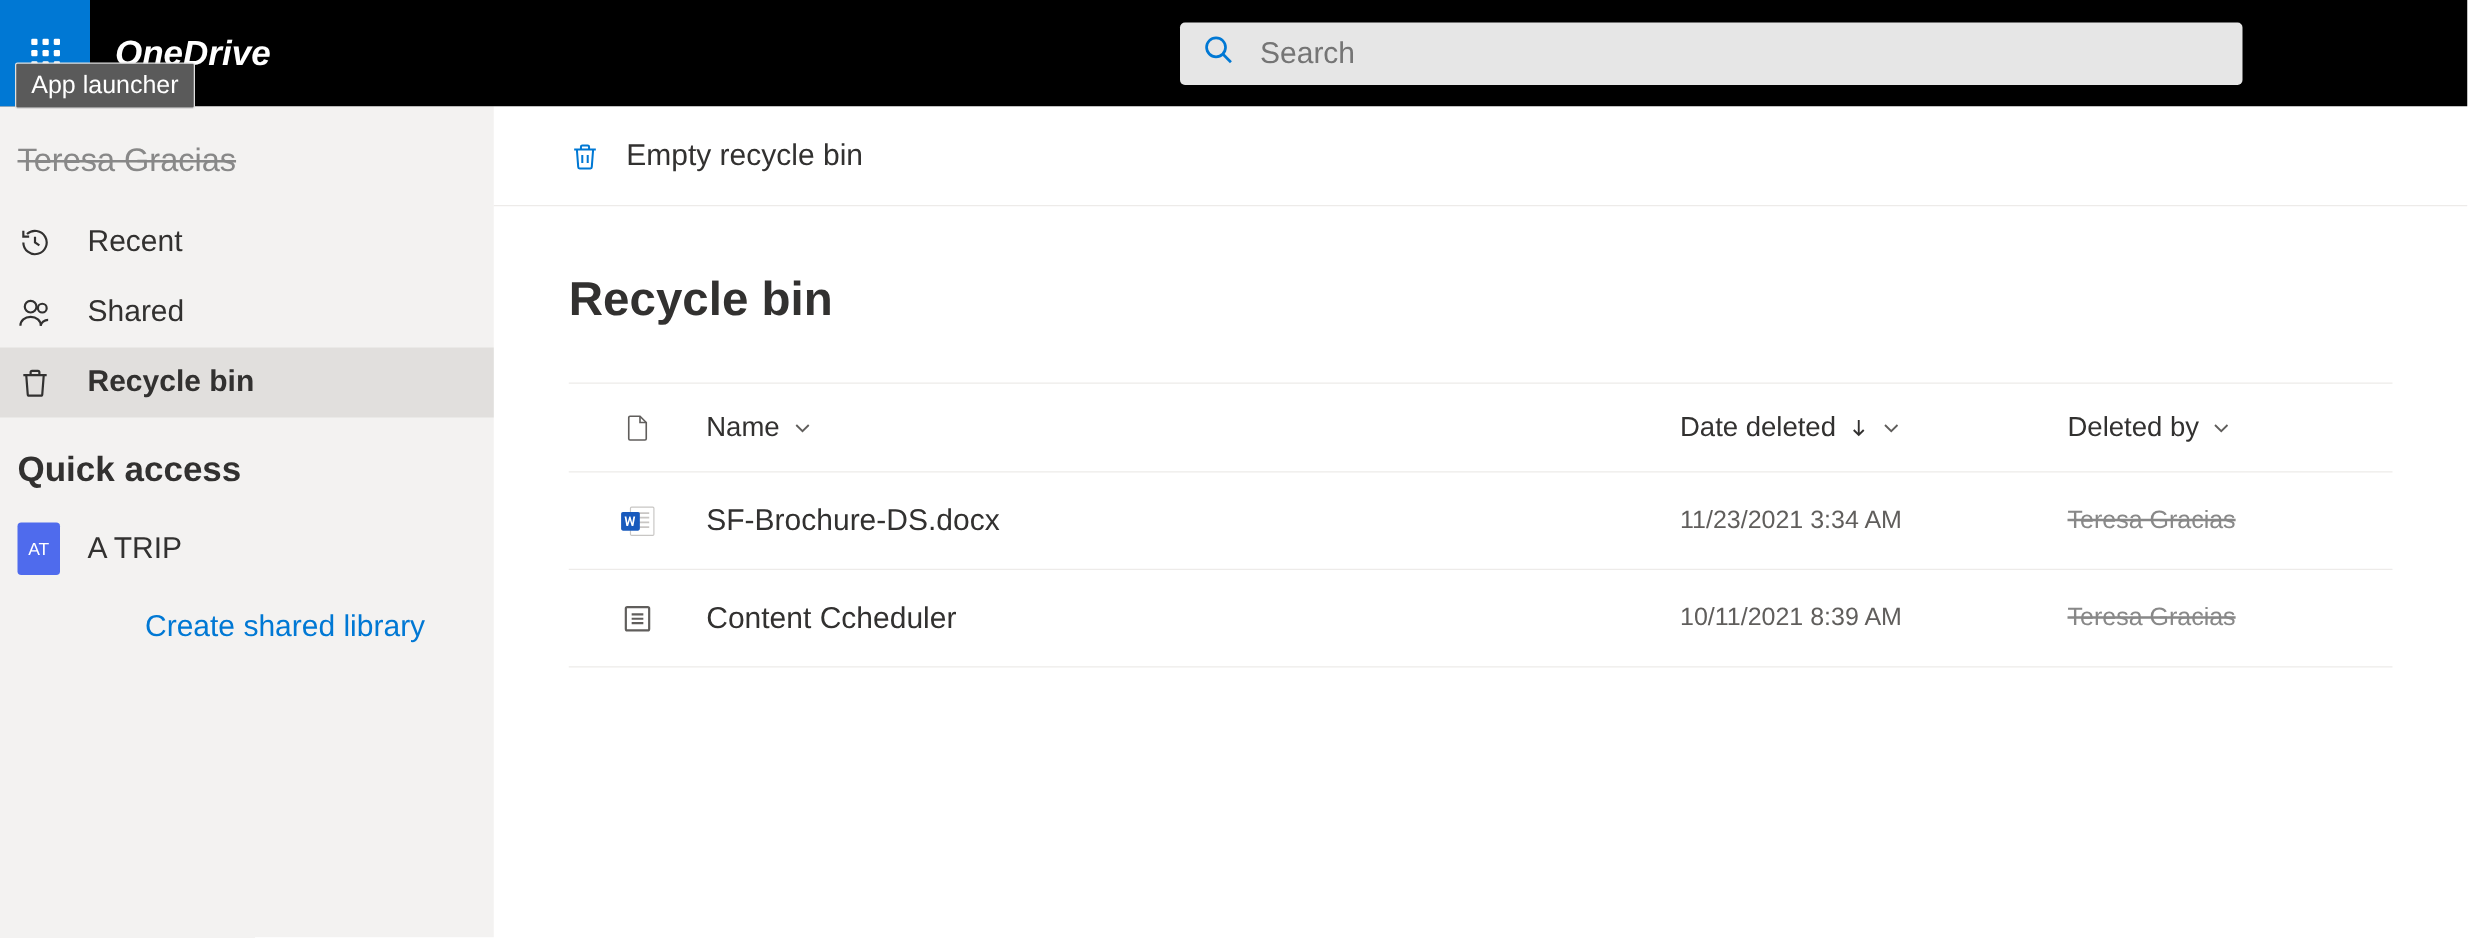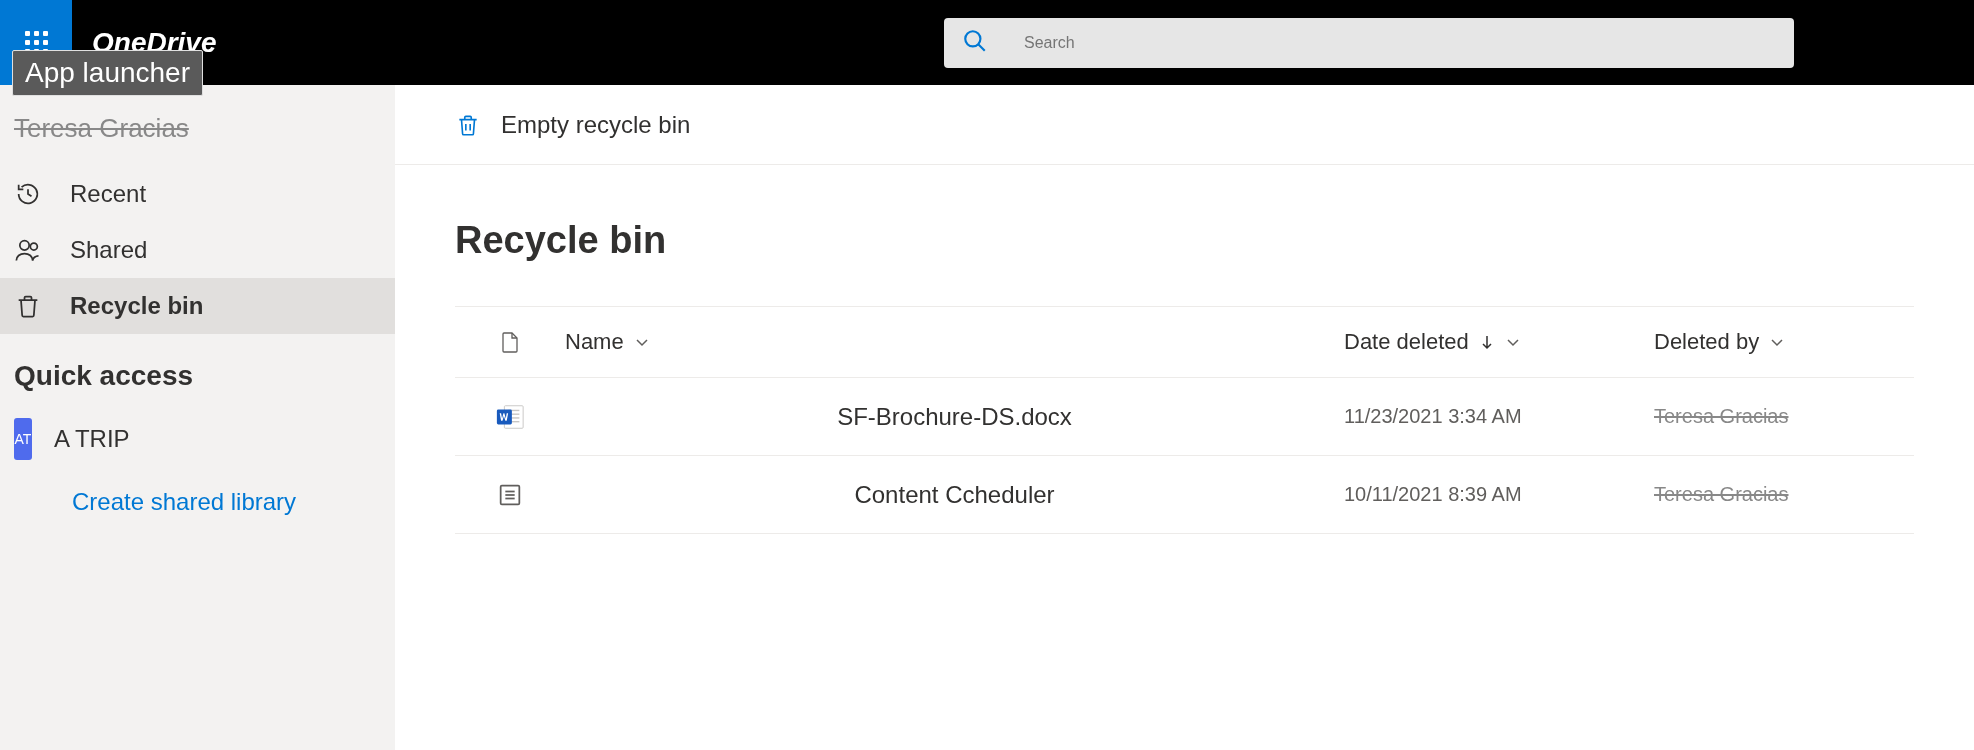--- a/index.html
+++ b/index.html
@@ -50,21 +50,21 @@
       margin-left: 20px;
       font-style: italic;
     }
     .tooltip {
       position: absolute;
       top: 50px;
       left: 12px;
       background: #5a5a5a;
       color: #ffffff;
       padding: 6px 12px;
-      font-size: 28px;
+      font-size: 20px;
       border-radius: 2px;
       z-index: 10;
       border: 1px solid #e0e0e0;
     }
     .search-wrap {
       margin-left: auto;
       margin-right: 180px;
     }
     .search-box {
       width: 850px;
@@ -76,23 +76,23 @@
       padding: 0 18px;
     }
     .search-icon svg {
       width: 26px;
       height: 26px;
       stroke: #0078d4;
     }
     .search-input {
       border: none;
       background: transparent;
-      font-size: 16px;
+      font-size: 24px;
       color: #555555;
-      margin-left: 36px;
+      margin-left: 20px;
       outline: none;
       width: 100%;
     }
     .body-wrap {
       display: flex;
       height: calc(100% - 85px);
     }
     .sidebar {
       width: 395px;
       background: #f3f2f1;
@@ -140,35 +140,36 @@
     .qa-item {
       display: flex;
       align-items: center;
       padding: 14px 14px;
       font-size: 24px;
       color: #323130;
       cursor: pointer;
       gap: 22px;
     }
     .qa-badge {
-      width: 18px;
+      width: 34px;
       height: 42px;
       border-radius: 3px;
       display: flex;
       align-items: center;
       justify-content: center;
       color: #ffffff;
       font-size: 14px;
       font-weight: 500;
     }
     .create-library {
       padding: 14px 14px 14px 72px;
       font-size: 24px;
       color: #0078d4;
       cursor: pointer;
+      margin-left: 44px;
     }
     .main {
       flex: 1;
       display: flex;
       flex-direction: column;
     }
     .toolbar {
       display: flex;
       align-items: center;
       padding: 0 60px;
@@ -208,21 +209,20 @@
       font-size: 22px;
       color: #323130;
     }
     .col-icon {
       width: 110px;
       display: flex;
       justify-content: center;
     }
     .col-name {
       flex: 1;
-      text-align: center;
     }
     .col-date {
       width: 310px;
     }
     .col-deletedby {
       width: 260px;
     }
     .th {
       display: flex;
       align-items: center;

